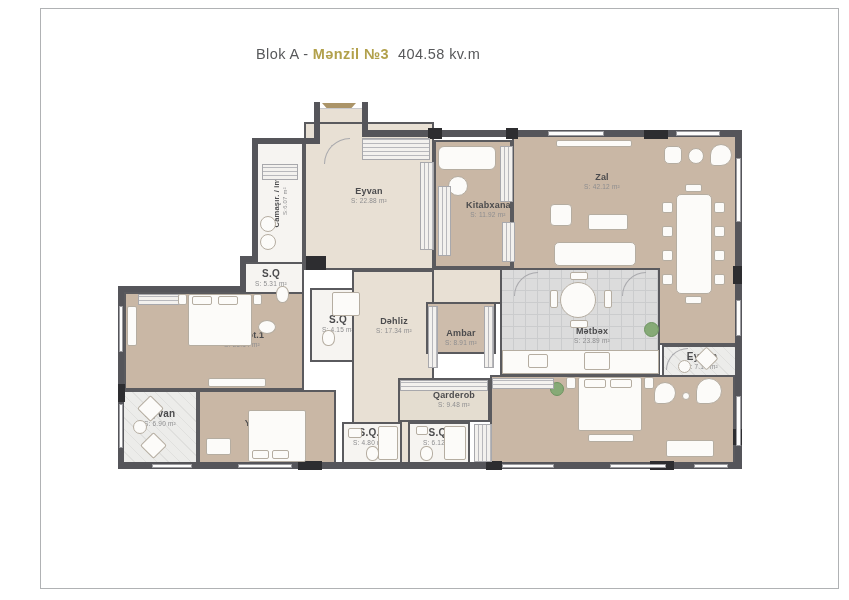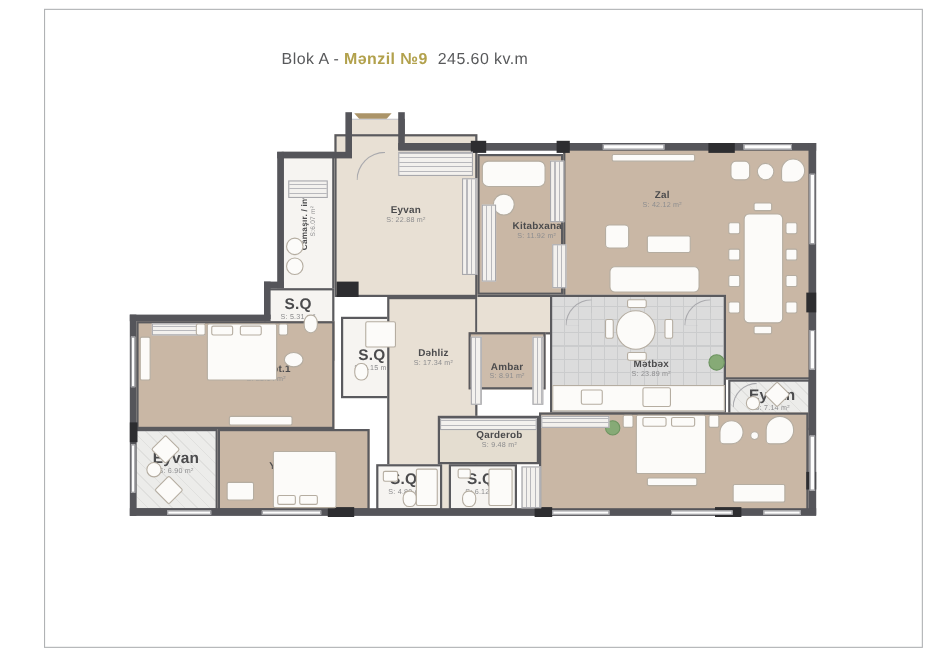--- a/index.html
+++ b/index.html
@@ -15,21 +15,21 @@
   .tan2{background:#cdbcab;}
   .beige{background:#e8e0d4;}
   .beige2{background:#e4ddd0;}
   .white{background:#f6f4f1;}
   .tile{background:#dcdcdc;background-image:
         repeating-linear-gradient(0deg,transparent 0 11px,#cbcccd 11px 12px),
         repeating-linear-gradient(90deg,transparent 0 11px,#cbcccd 11px 12px);}
   .balc{background:#ececea;background-image:repeating-linear-gradient(45deg,transparent 0 7px,#e0e0de 7px 8px);}
   .rlabel{position:absolute;text-align:center;pointer-events:none;}
   .rname{font-weight:bold;font-size:9px;color:#4b4b4d;letter-spacing:.2px;}
-  .rname.sm{font-size:14px;}
+  .rname.sm{font-size:10px;}
   .rarea{font-size:6.5px;color:#8d8d8f;margin-top:1px;letter-spacing:.2px;}
   .rot{left:50%;top:50%;transform:translate(-50%,-50%) rotate(-90deg);width:112px;}
   .rot .rname{font-size:7.5px;}
   .rot .rarea{font-size:6px;}
   
   .wall{position:absolute;background:#55555a;}
   .col{position:absolute;background:#2d2d30;}
   .win{position:absolute;background:#fdfdfd;border:1px solid #9a9a9e;box-sizing:border-box;}
   .tri{position:absolute;width:0;height:0;border-left:17px solid transparent;border-right:17px solid transparent;border-top:19px solid #ab9468;}
   .vest{position:absolute;background:#e8e0d4;border:2px solid #5a5a5e;border-top:1px solid #c9c9cc;box-sizing:border-box;}
@@ -45,21 +45,21 @@
           background-image:repeating-linear-gradient(0deg,transparent 0 3px,#b8b8bc 3px 4px);}
   .arc{position:absolute;border-left:1px solid #a9a9ad;border-top:1px solid #a9a9ad;border-radius:100% 0 0 0;box-sizing:border-box;}
 </style>
 </head>
 <body>
 
 <div class="canvas">
   <div class="frame"></div>
 
   <div class="title">
-    <div><span>Blok A - </span><span class="gold">Mənzil №9</span><span class="t-area">245.60 kv.m</span></div>
+    <div><span>Blok A - </span><span class="gold">Mənzil №3</span><span class="t-area">404.58 kv.m</span></div>
   </div>
 
   <div class="tri" style="left:322px;top:103px;"></div>
   <div class="vest" style="left:318px;top:108px;width:50px;height:22px;"></div>
 
   <div class="room white" style="left:256px;top:138px;width:48px;height:126px;">
     <div class="rlabel rot">
         <div class="rname">Camaşır. / inv.</div>
         <div class="rarea">S:6.07 m²</div>
       </div>

